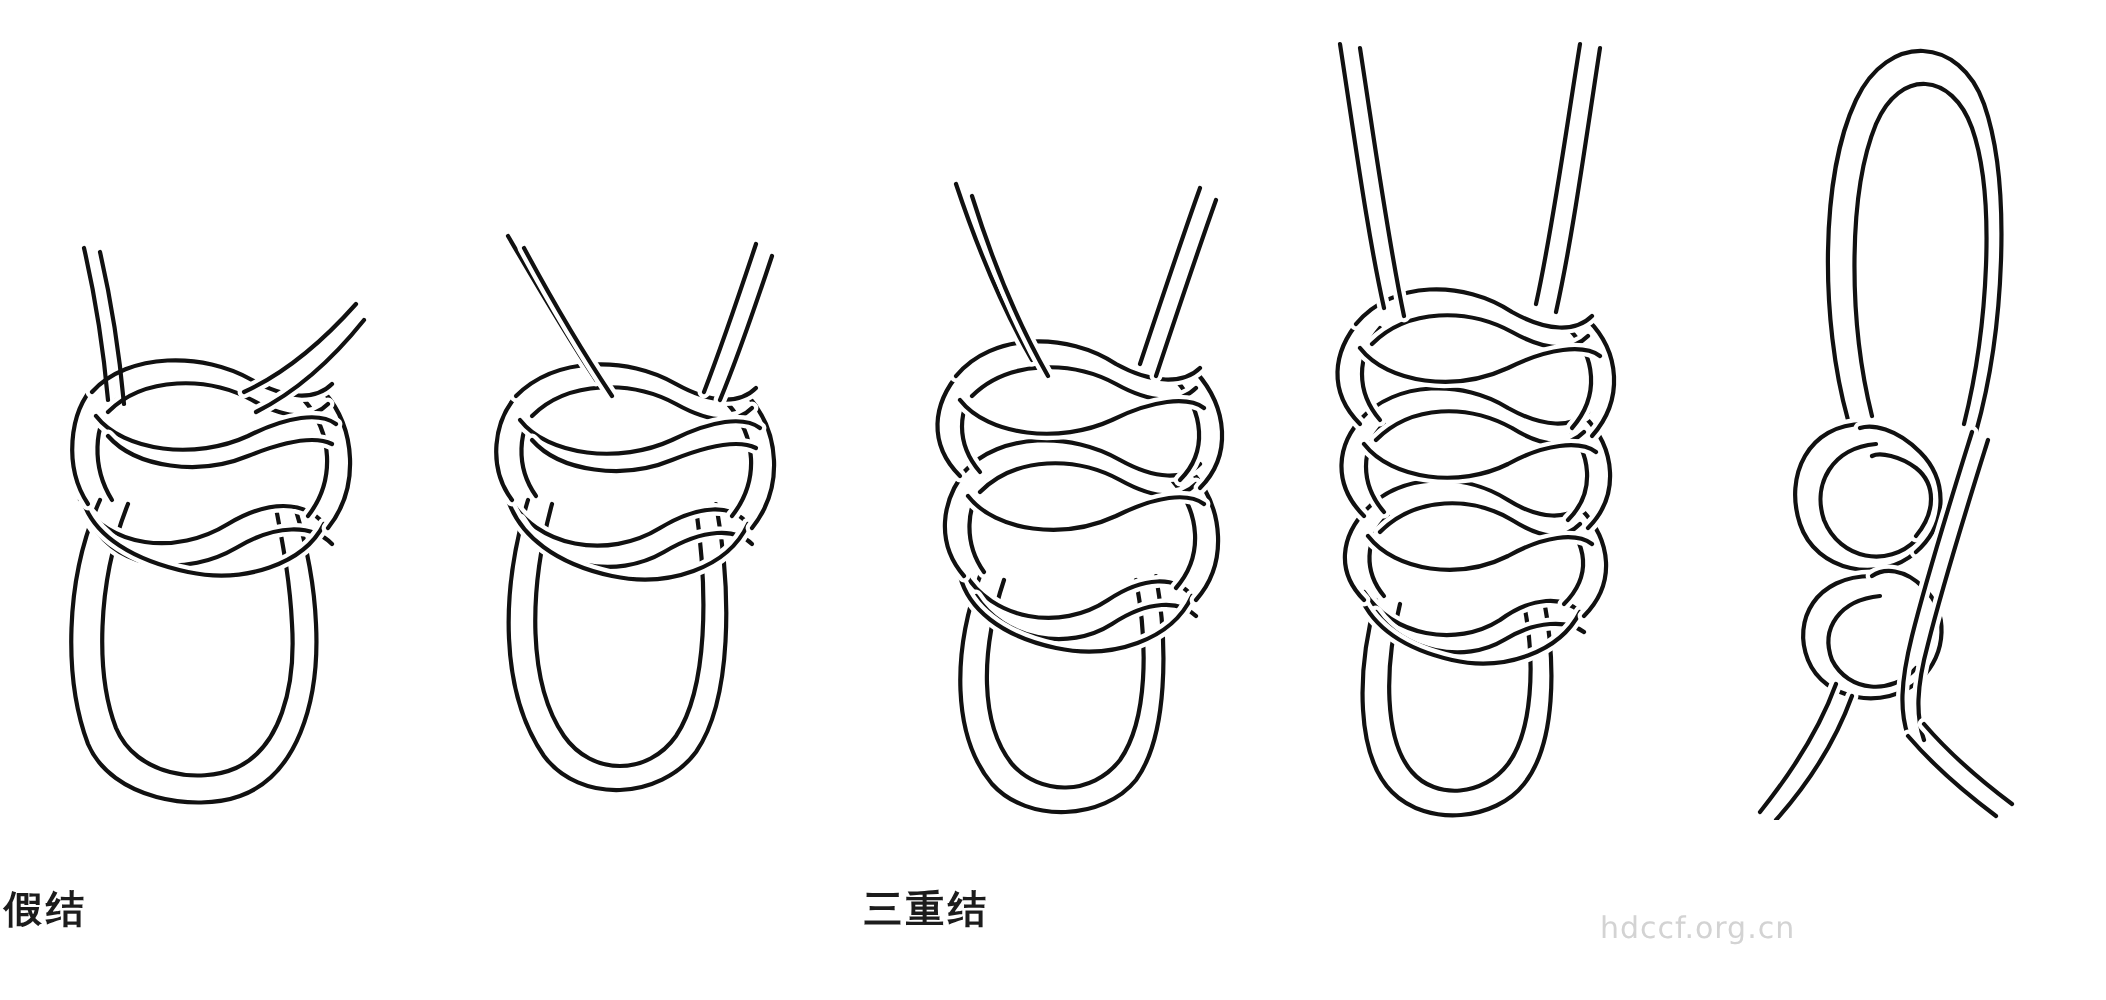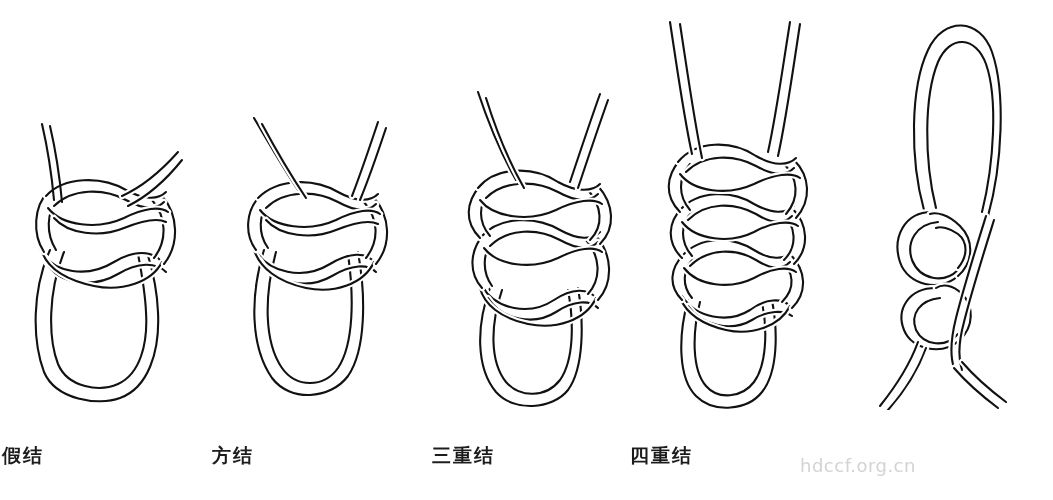--- a/index.html
+++ b/index.html
@@ -76,21 +76,21 @@
     stroke-width: 6.4;
     stroke-linecap: round;
     stroke-linejoin: round;
   }
 
   #watermark {
     position: absolute;
     left: 800px;
     top: 455px;
     font-family: "DejaVu Sans", "Liberation Sans", sans-serif;
-    font-size: 18px;
+    font-size: 15px;
     color: #d3d3d3;
     letter-spacing: 0.5px;
     white-space: nowrap;
     user-select: none;
   }
 </style>
 </head>
 <body style="background: rgb(255, 255, 255);">
 
 <div id="figure-root">
@@ -181,21 +181,20 @@
         <path class="rope" d="M86 190 C70 166 56 142 42 118" stroke="#111111"></path>
         <path class="rope-core" d="M94 198 C78 174 64 150 50 124"></path>
         <path class="rope" d="M94 198 C78 174 64 150 50 124" stroke="#111111"></path>
 
         <path class="rope-core" d="M140 196 C150 170 158 146 166 122"></path>
         <path class="rope" d="M140 196 C150 170 158 146 166 122" stroke="#111111"></path>
         <path class="rope-core" d="M148 200 C158 176 166 152 174 128"></path>
         <path class="rope" d="M148 200 C158 176 166 152 174 128" stroke="#111111"></path>
       </g>
     </svg>
-    <div class="knot-label" style="color: rgb(28, 28, 28);">方结</div>
   </div>
 
   <div class="knot-panel" id="panel-2">
     <svg class="knot-art" viewBox="0 0 210 410" aria-hidden="true">
       <g>
 
         <path class="rope" d="M58 288 C44 326 44 368 64 392 C82 412 120 410 136 390 C152 368 152 322 146 288" stroke="#111111"></path>
         <path class="rope" d="M70 290 C58 326 58 362 74 382 C88 398 114 398 128 380 C142 360 142 322 136 290" stroke="#111111"></path>
 
         <path class="rope-core" d="M50 286 C64 310 98 316 122 300 C140 288 156 288 164 298"></path>
@@ -319,21 +318,20 @@
         <path class="rope" d="M62 154 C54 118 48 74 40 22" stroke="#111111"></path>
         <path class="rope-core" d="M72 158 C64 120 58 76 50 24"></path>
         <path class="rope" d="M72 158 C64 120 58 76 50 24" stroke="#111111"></path>
 
         <path class="rope-core" d="M138 152 C146 116 152 72 160 22"></path>
         <path class="rope" d="M138 152 C146 116 152 72 160 22" stroke="#111111"></path>
         <path class="rope-core" d="M148 156 C156 120 162 76 170 24"></path>
         <path class="rope" d="M148 156 C156 120 162 76 170 24" stroke="#111111"></path>
       </g>
     </svg>
-    <div class="knot-label" style="color: rgb(28, 28, 28);">四重结</div>
   </div>
 
   <div class="knot-panel" id="panel-4">
     <svg class="knot-art" viewBox="0 0 210 410" aria-hidden="true">
       <g>
 
         <path class="rope" d="M84 210 C70 160 70 88 88 50 C104 16 140 18 152 52 C166 92 162 166 148 216" stroke="#111111"></path>
         <path class="rope" d="M96 208 C84 160 84 96 98 62 C110 34 136 36 146 64 C158 98 154 164 142 212" stroke="#111111"></path>
 
         <path class="rope-core" d="M92 212 C64 212 52 238 60 262 C68 286 100 292 118 276"></path>

